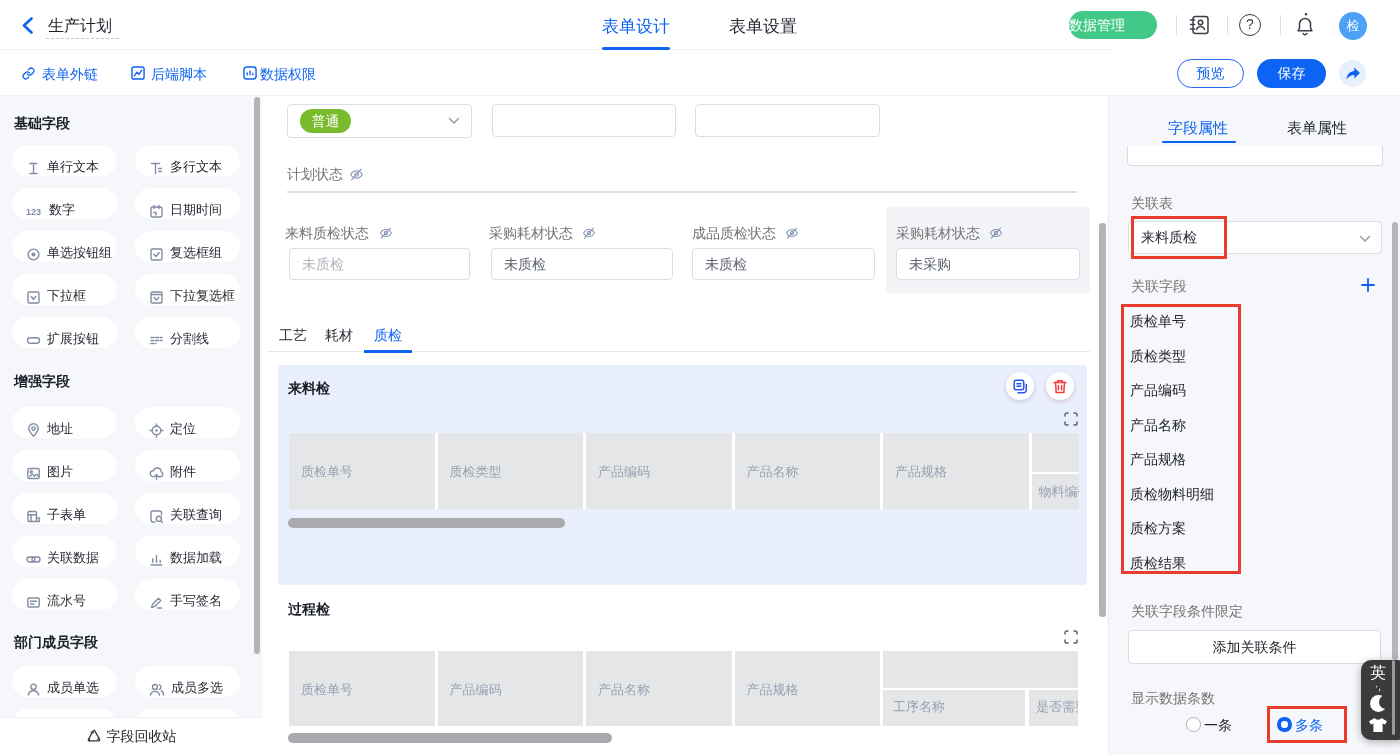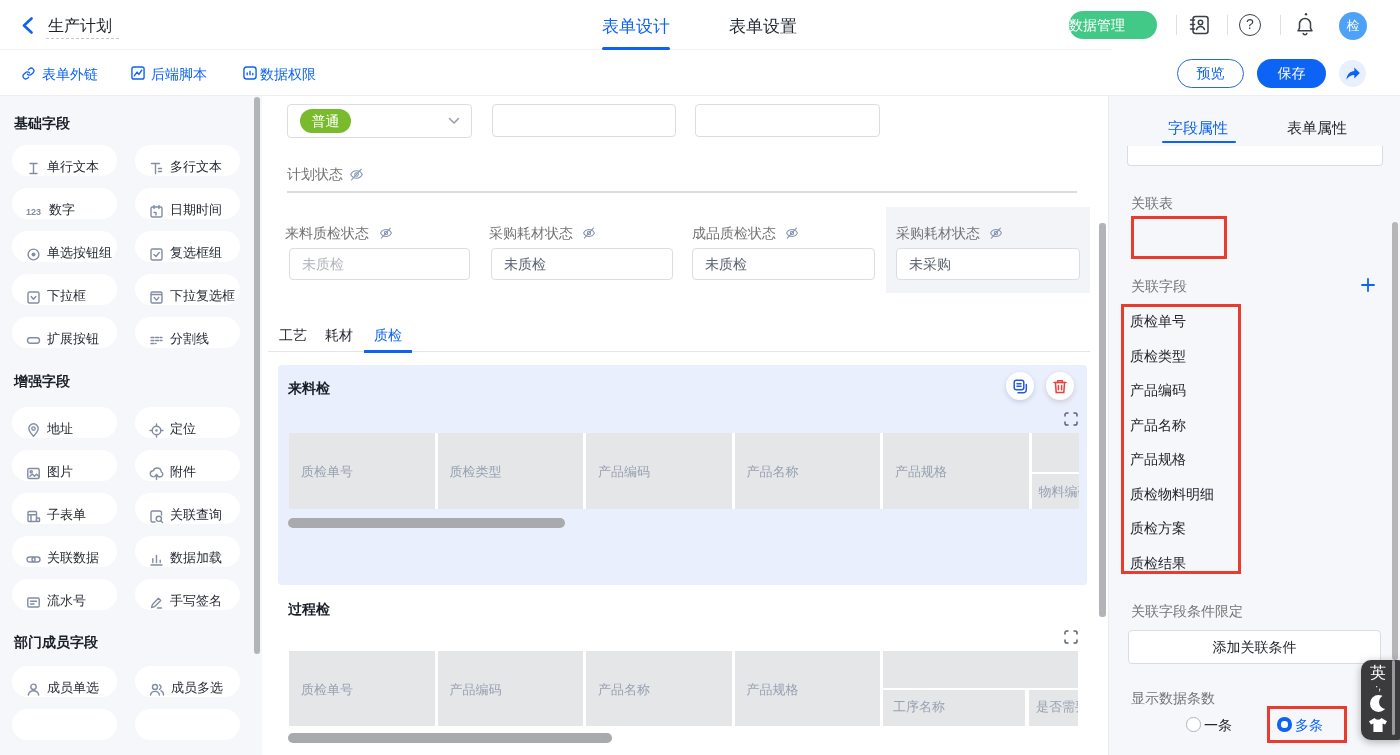--- a/index.html
+++ b/index.html
@@ -166,20 +166,26 @@
         <circle cx="6" cy="5" r="2.5"></circle>
         <path d="M1.5 13a4.6 4.6 0 0 1 9 0"></path>
         <path d="M10.5 2.8a2.5 2.5 0 0 1 0 4.6M12 8.7a4.6 4.6 0 0 1 2.5 4.3"></path>
       </svg>成员多选</div>
   <div class="pill" style="left:12px;top:613px">
       <svg width="15" height="15"></svg>
     </div>
   <div class="pill" style="left:135px;top:613px">
       <svg width="15" height="15"></svg>
     </div>
+  <div class="abs" style="left:0;top:621px;width:262px;height:38px;background:#fff;border-top:1px solid #eef0f3;display:flex;align-items:center;justify-content:center;font-size:14px;color:#23262e">
+    <svg width="16" height="15" viewBox="0 0 16 15" fill="none" stroke="#30353e" stroke-width="1.25" stroke-linecap="round" stroke-linejoin="round" style="margin-right:5px">
+        <path d="M7.2 1.9a.9.9 0 0 1 1.6 0l4.8 8.6a.9.9 0 0 1-.8 1.4H3.2a.9.9 0 0 1-.8-1.4z"></path>
+        <path d="M5.1 3.2l2.2.4M13 8.9l-1.3 1.8M3.6 11.9l-.4-2.2"></path>
+      </svg>字段回收站
+  </div>
   <div class="vsb" style="left:254px;top:1px;height:557px"></div>
 </div>
 
 <div class="abs" style="left:262px;top:96px;width:846px;height:659px;background:#fff;overflow:hidden">
 
   <div class="inp" style="left:25px;top:8px;width:185px;height:34px">
     <div class="abs" style="left:12px;top:4px;width:51px;height:24px;border-radius:12px;background:#79bb2c;color:#fff;font-size:14px;text-align:center;line-height:24px">普通</div>
     <svg class="abs" style="left:160px;top:12px" width="12" height="8" viewBox="0 0 12 8" fill="none" stroke="#9aa0ab" stroke-width="1.6" stroke-linecap="round" stroke-linejoin="round">
         <path d="M1.5 1.5 6 6l4.5-4.5"></path>
       </svg>
@@ -299,20 +305,26 @@
   <div class="hsb" style="left:26px;top:637px;width:324px"></div>
 </div>
 <div class="vsb" style="left:1098.5px;top:223px;height:394px;width:7.5px"></div>
 
 <div class="abs" style="left:1108px;top:96px;width:292px;height:659px;background:#f6f7fa;border-left:1px solid #e9ebee;overflow:hidden">
   <div class="abs blue" style="left:59px;top:23px;font-size:15px">字段属性</div>
   <div class="abs" style="left:53px;top:44.5px;width:74px;height:2.5px;background:#0d63f3;border-radius:2px"></div>
   <div class="abs" style="left:178px;top:23px;font-size:15px;color:#252a33">表单属性</div>
   <div class="abs" style="left:18px;top:50px;width:256px;height:19.5px;background:#fff;border:1px solid #d9dce2;border-top:none;border-radius:0 0 4px 4px"></div>
   <div class="lbl" style="left:22px;top:99px">关联表</div>
+  <div class="inp" style="left:19px;top:125px;width:254px;height:33px">
+      <div class="itx" style="line-height:31px;color:#262b34">来料质检</div>
+    <svg class="abs" style="left:230px;top:13px" width="12" height="8" viewBox="0 0 12 8" fill="none" stroke="#9aa0ab" stroke-width="1.6" stroke-linecap="round" stroke-linejoin="round">
+        <path d="M1.5 1.5 6 6l4.5-4.5"></path>
+      </svg>
+  </div>
   <div class="lbl" style="left:22px;top:182px">关联字段</div>
   <svg class="abs" style="left:252px;top:182px" width="14" height="14" viewBox="0 0 14 14" stroke="#0d63f3" stroke-width="1.8" stroke-linecap="round">
       <path d="M7 1v12M1 7h12"></path>
     </svg>
   <div class="ptext" style="left:21px;top:217px">质检单号</div>
   <div class="ptext" style="left:21px;top:251.5px">质检类型</div>
   <div class="ptext" style="left:21px;top:286px">产品编码</div>
   <div class="ptext" style="left:21px;top:320.5px">产品名称</div>
   <div class="ptext" style="left:21px;top:355px">产品规格</div>
   <div class="ptext" style="left:21px;top:389.5px">质检物料明细</div>

